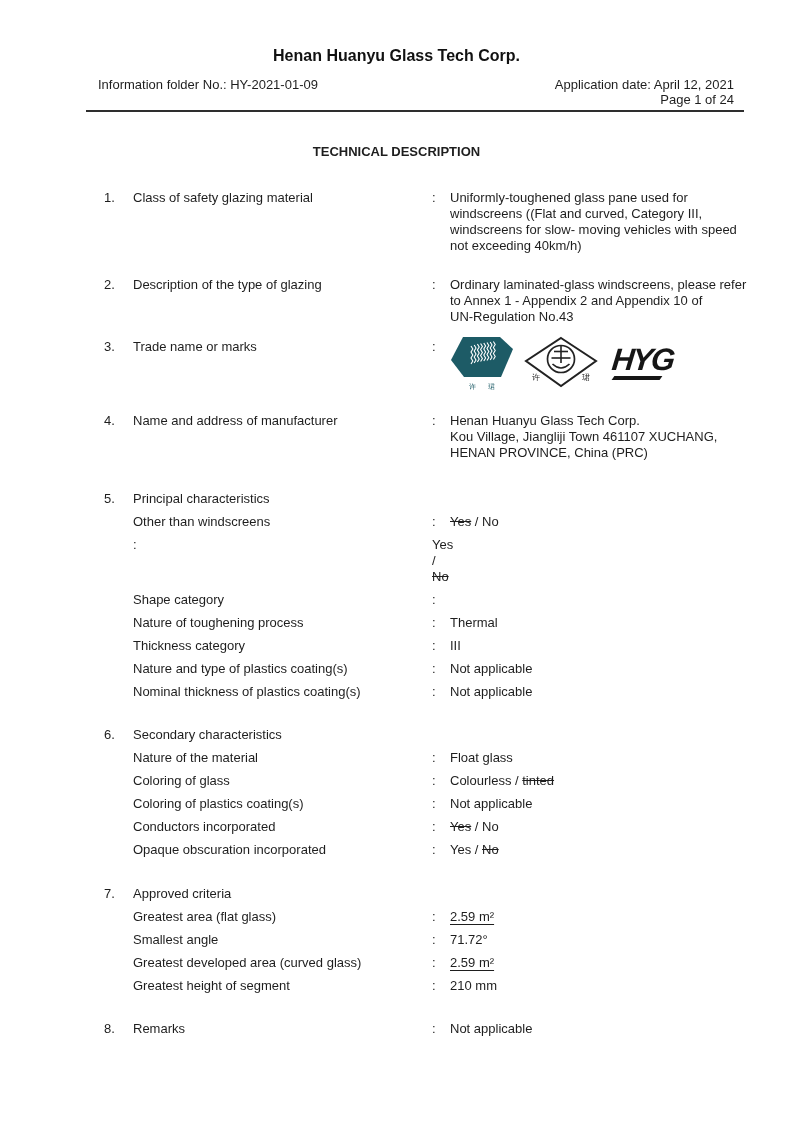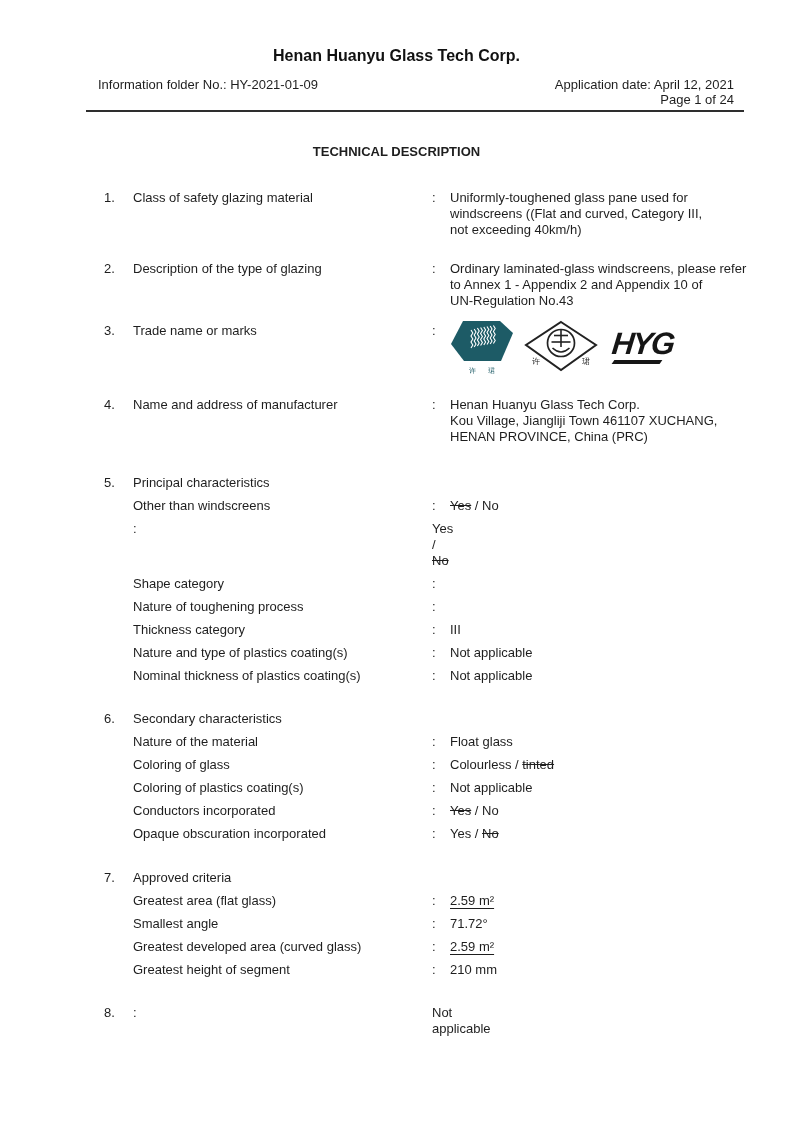--- a/index.html
+++ b/index.html
@@ -138,20 +138,21 @@
 
   <div class="items">
 
     <div class="row" id="item1">
       <span>1.</span>
       <span>Class of safety glazing material</span>
       <span>:</span>
       <span>
         <div>Uniformly-toughened glass pane used for</div>
         <div>windscreens ((Flat and curved, Category III,</div>
+        <div>windscreens for slow- moving vehicles with speed</div>
         <div>not exceeding 40km/h)</div>
       </span>
     </div>
 
     <div class="row" id="item2">
       <span>2.</span>
       <span>Description of the type of glazing</span>
       <span>:</span>
       <span>
         <div>Ordinary laminated-glass windscreens, please refer</div>
@@ -238,20 +239,21 @@
       </div>
       <div class="row">
         <span></span>
         <span>Shape category</span>
         <span>:</span>
       </div>
       <div class="row">
         <span></span>
         <span>Nature of toughening process</span>
         <span>:</span>
+        <span>Thermal</span>
       </div>
       <div class="row">
         <span></span>
         <span>Thickness category</span>
         <span>:</span>
         <span>III</span>
       </div>
       <div class="row">
         <span></span>
         <span>Nature and type of plastics coating(s)</span>
@@ -333,18 +335,19 @@
       <div class="row">
         <span></span>
         <span>Greatest height of segment</span>
         <span>:</span>
         <span>210 mm</span>
       </div>
     </div>
 
     <div class="row" id="item8">
       <span>8.</span>
+      <span>Remarks</span>
       <span>:</span>
       <span>Not applicable</span>
     </div>
 
   </div>
 </div>
 
 </body></html>

